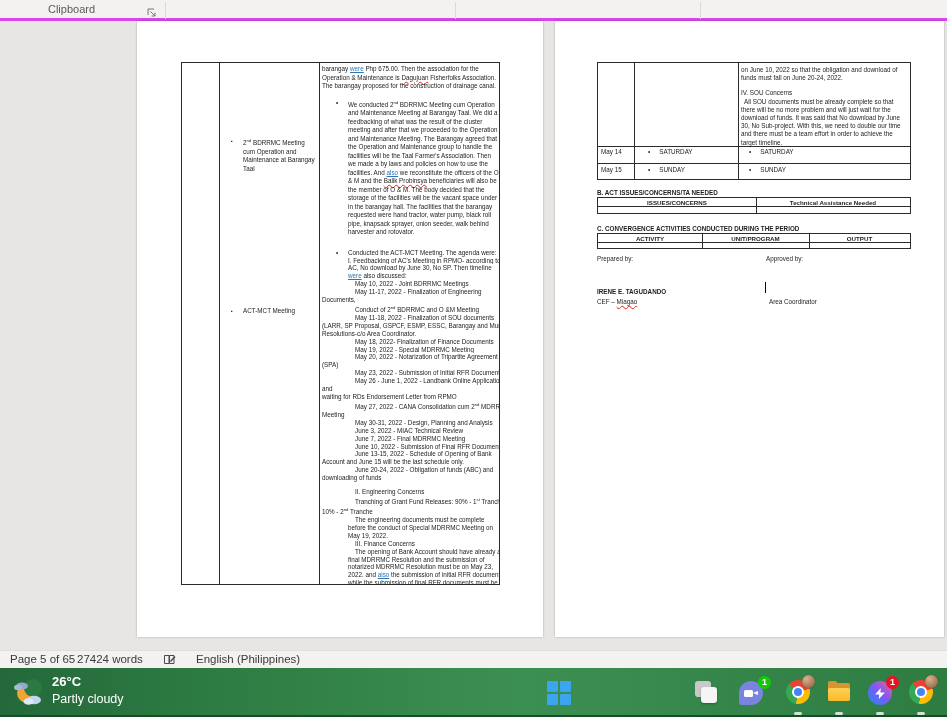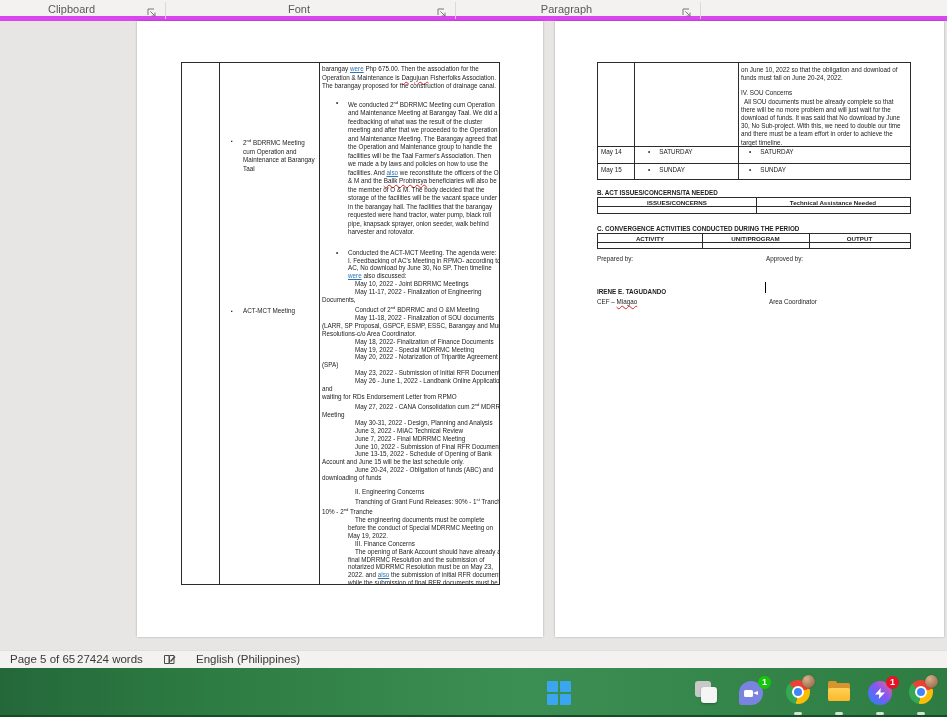--- a/index.html
+++ b/index.html
@@ -1,20 +1,20 @@
 <!DOCTYPE html>
 <html><head>
 <meta charset="utf-8">
 <style>
   * { margin:0; padding:0; box-sizing:border-box; }
   html,body { width:947px; height:717px; overflow:hidden; }
   body { font-family:"Liberation Sans", sans-serif; background:#e7e6e5; position:relative; }
 
   
-  .ribbon { position:absolute; left:0; top:0; width:947px; height:21px; background:#f3f2f1; border-bottom:5px solid #d946ef; }
+  .ribbon { position:absolute; left:0; top:0; width:947px; height:21px; background:#f3f2f1; border-bottom:3px solid #d946ef; }
   .rgroup { position:absolute; top:0; height:20px; }
   .rgroup .rlabel { position:absolute; left:0; right:22px; top:3px; text-align:center; font-size:11px; color:#5b5a58; }
   .launcher { position:absolute; right:8px; top:4px; width:11px; height:11px; cursor:pointer; }
   .rsep { position:absolute; top:2px; width:1px; height:17px; background:#dcdad8; }
 
   
   .doc-area { position:absolute; left:0; top:21px; width:947px; height:629px; background:#e7e6e5; }
   .page { position:absolute; top:0; height:616px; background:#fff; box-shadow:0 0 2px rgba(0,0,0,.28); }
   .page1 { left:137px; width:406px; }
   .page2 { left:555px; width:389px; }
@@ -128,39 +128,21 @@
   <div class="rgroup" style="left:0;width:165px;">
     <div class="rlabel">Clipboard</div>
     <div class="launcher">
       <svg width="11" height="11" viewBox="0 0 11 11">
           <path d="M2 2v6M2 2h6" stroke="#777" fill="none"></path>
           <path d="M4.5 4.5L9 9M9 9V5.6M9 9H5.6" stroke="#777" fill="none"></path>
         </svg>
     </div>
   </div>
   <div class="rsep" style="left:165px;"></div>
-  <div class="rgroup" style="left:165px;width:290px;">
-    <div class="rlabel">Font</div>
-    <div class="launcher">
-      <svg width="11" height="11" viewBox="0 0 11 11">
-          <path d="M2 2v6M2 2h6" stroke="#777" fill="none"></path>
-          <path d="M4.5 4.5L9 9M9 9V5.6M9 9H5.6" stroke="#777" fill="none"></path>
-        </svg>
-    </div>
-  </div>
   <div class="rsep" style="left:455px;"></div>
-  <div class="rgroup" style="left:455px;width:245px;">
-    <div class="rlabel">Paragraph</div>
-    <div class="launcher">
-      <svg width="11" height="11" viewBox="0 0 11 11">
-          <path d="M2 2v6M2 2h6" stroke="#777" fill="none"></path>
-          <path d="M4.5 4.5L9 9M9 9V5.6M9 9H5.6" stroke="#777" fill="none"></path>
-        </svg>
-    </div>
-  </div>
   <div class="rsep" style="left:700px;"></div>
 </div>
 
 <div class="doc-area">
 
   <div class="page page1 doc">
     <div class="t1">
       <div class="v1"></div>
       <div class="v2"></div>
       <div class="side-item s1"><span>2</span><span class="sup">nd</span><span> BDRRMC Meeting cum Operation and Maintenance at Barangay Taal</span></div>
@@ -273,20 +255,34 @@
   <span class="st-proof">
     <svg width="13" height="13" viewBox="0 0 13 13">
         <path d="M1.5 2.5h4.5v8H1.5zM6.5 2.5H11v8H6.5z" fill="none" stroke="#4a4a4a" stroke-width="1"></path>
         <path d="M7.5 8.5L12 3.5" stroke="#4a4a4a" stroke-width="1.4"></path>
       </svg>
   </span>
   <span class="st-lang">English (Philippines)</span>
 </div>
 
 <div class="taskbar">
+  <div class="weather">
+    <div class="w-icon">
+      <svg width="34" height="30" viewBox="0 0 34 30">
+        <circle cx="15" cy="15" r="10" fill="#f2a331"></circle>
+        <circle cx="21" cy="10" r="9" fill="#2c7941"></circle>
+        <ellipse cx="10" cy="8" rx="6" ry="3.6" fill="#8fa9c9"></ellipse>
+        <ellipse cx="6" cy="9.5" rx="4" ry="2.8" fill="#a4bbd6"></ellipse>
+        <ellipse cx="22" cy="22" rx="7" ry="4.2" fill="#c2d6ec"></ellipse>
+        <ellipse cx="16.5" cy="23.5" rx="5" ry="3.2" fill="#dce9f7"></ellipse>
+      </svg>
+    </div>
+    <div class="w-temp">26°C</div>
+    <div class="w-cond">Partly cloudy</div>
+  </div>
 
   <div class="tb-icon start">
     <div></div>
       <div></div>
       <div></div>
       <div></div>
   </div>
 
 
   <div class="tb-icon taskview">

